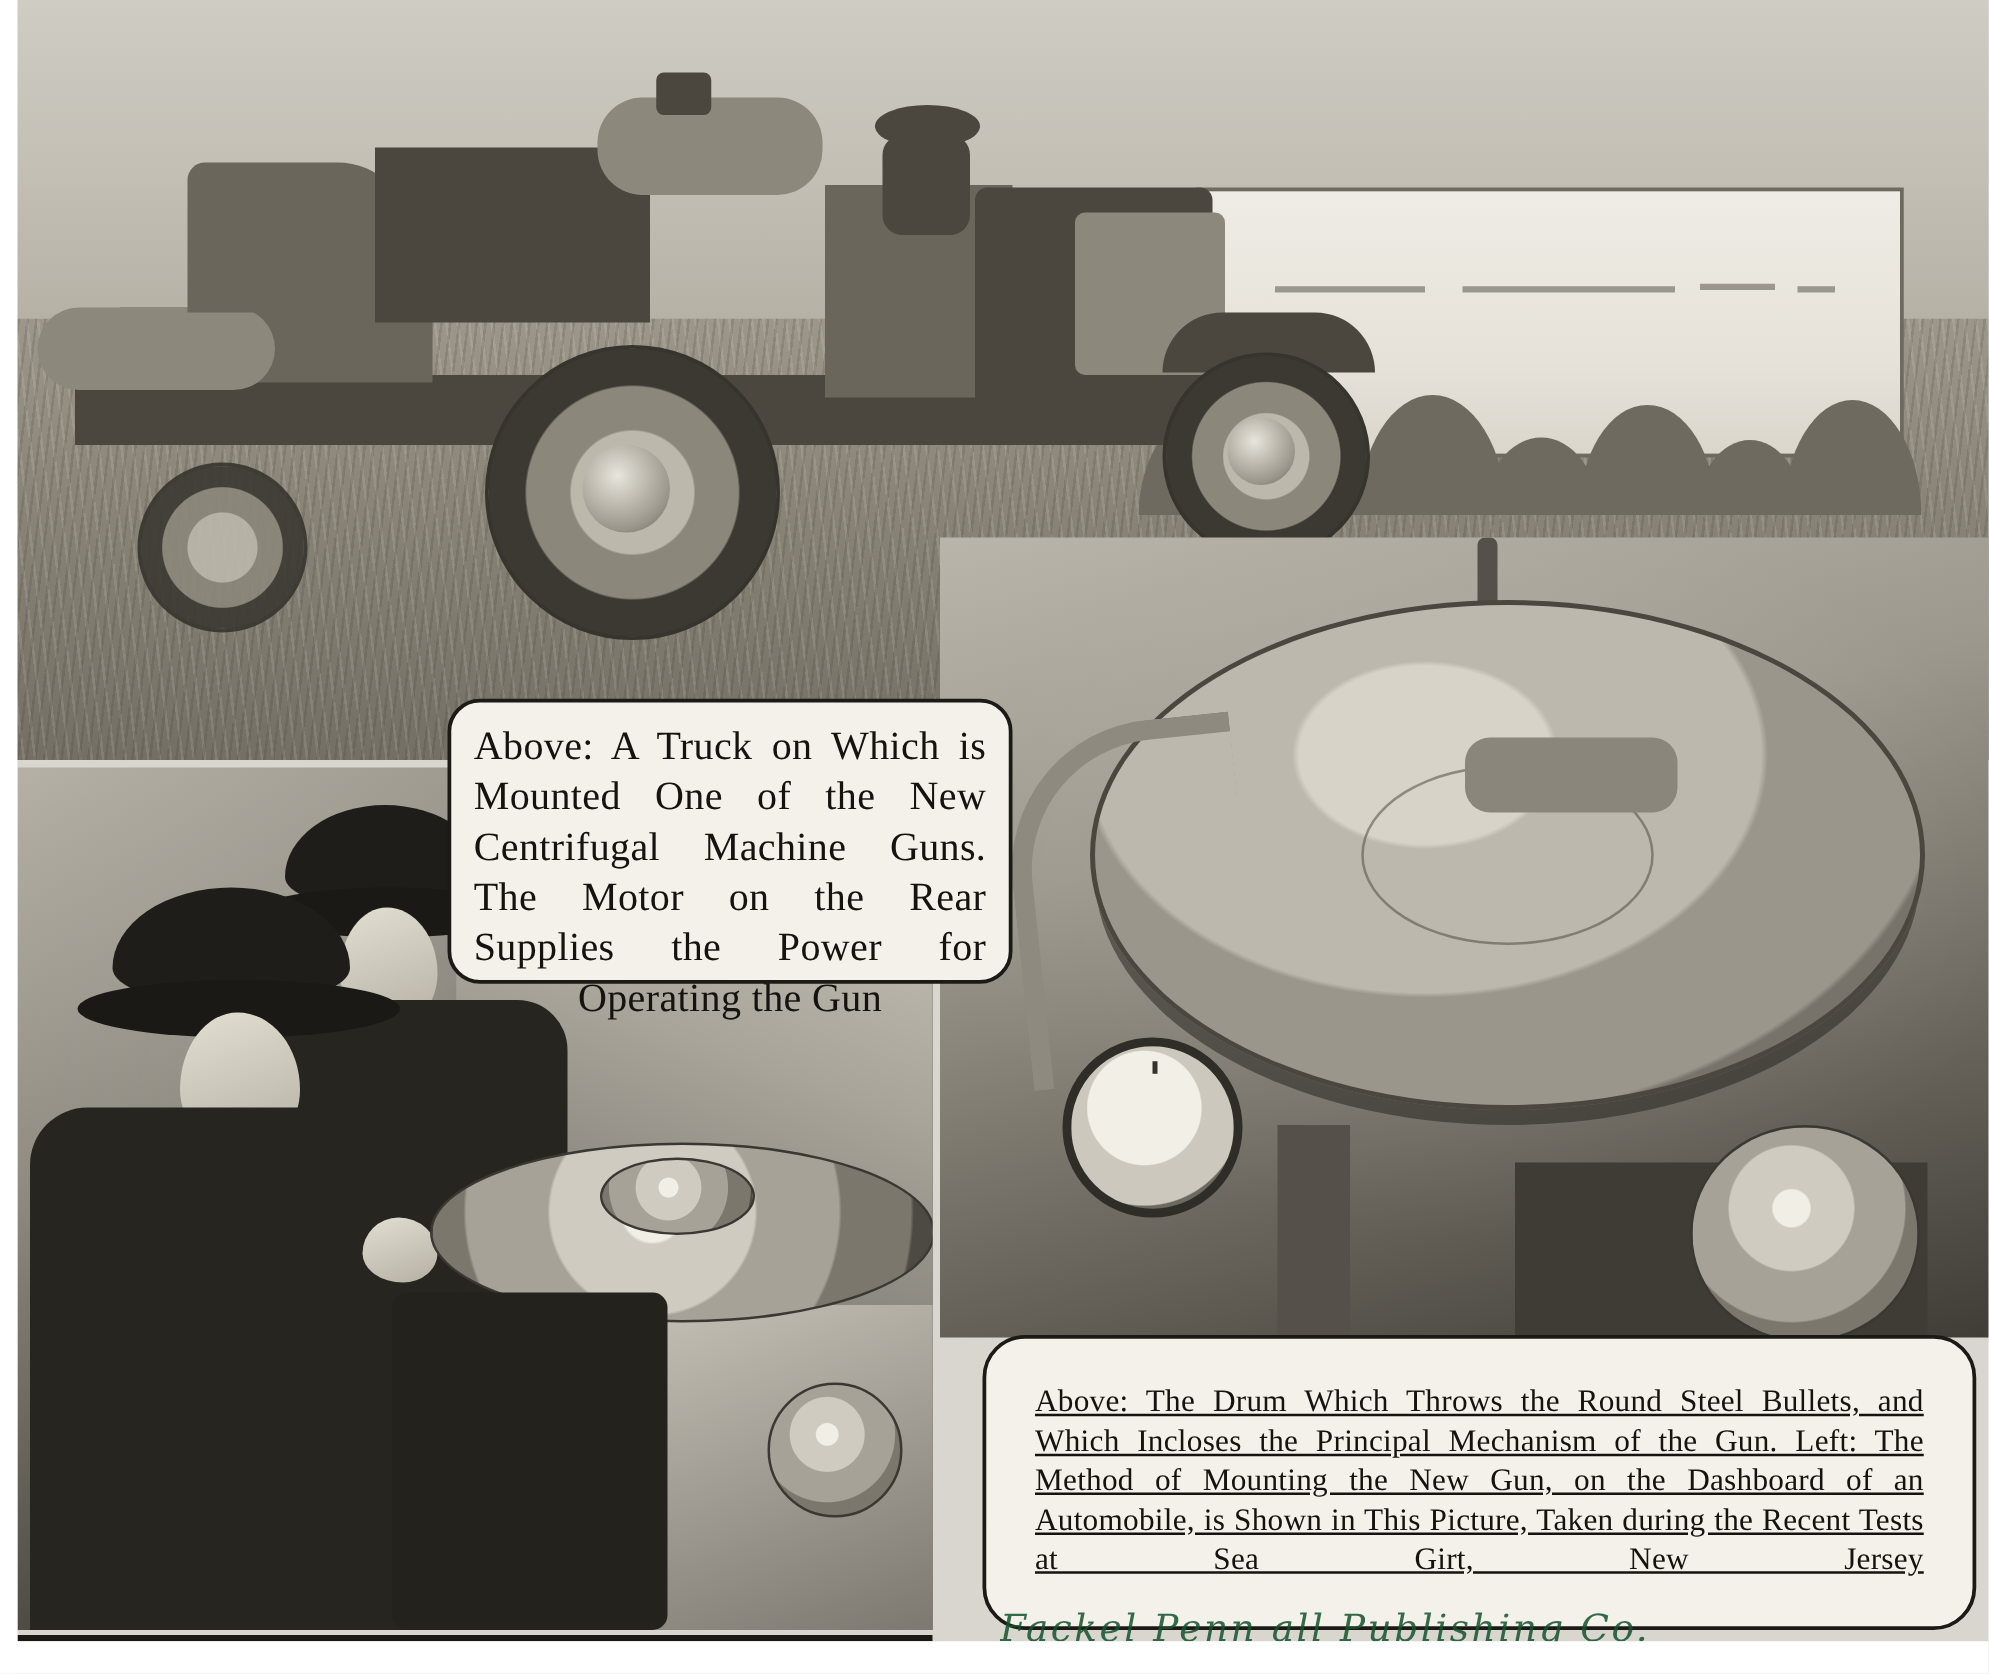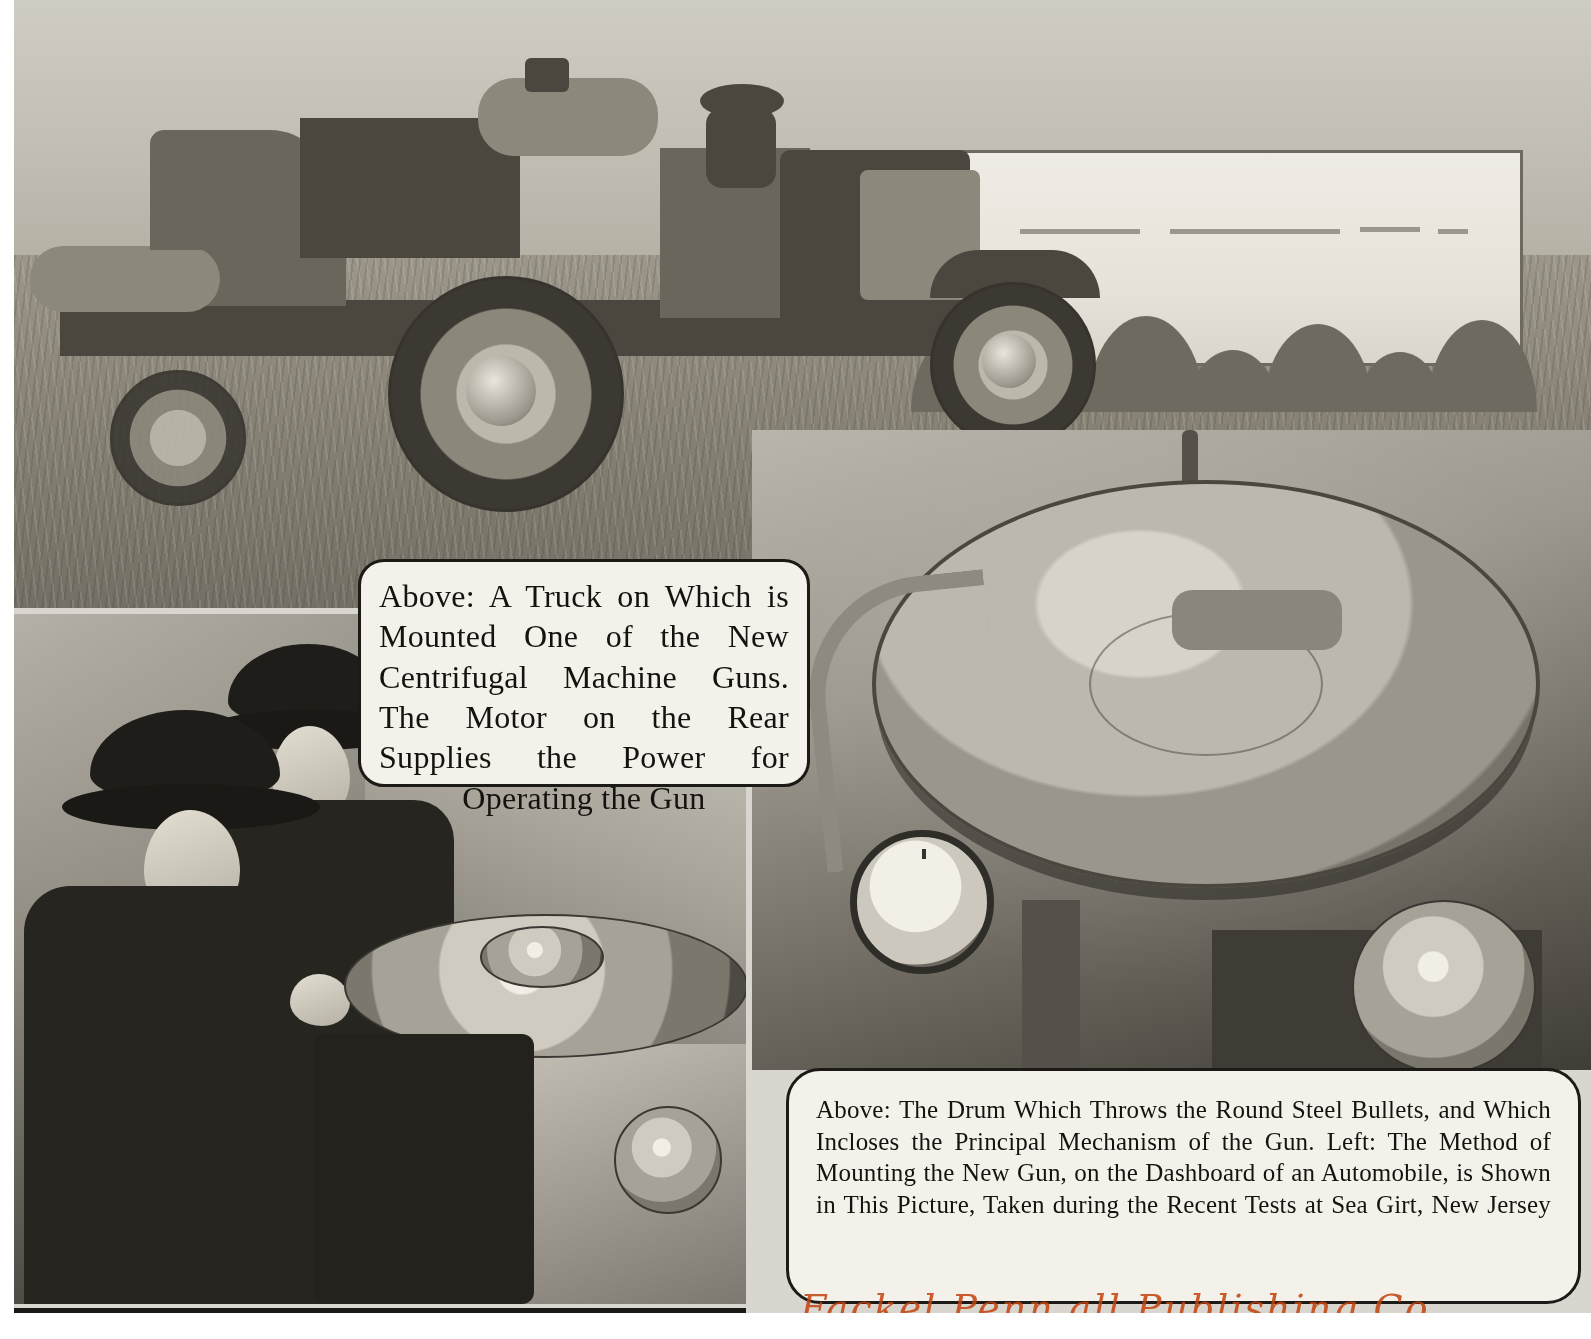--- a/index.html
+++ b/index.html
@@ -160,43 +160,44 @@
     text-align: justify;
     text-align-last: center;
     letter-spacing: 0.3px;
   }
   #caption-bottom {
     left: 786px; top: 1068px; width: 795px; height: 236px;
     border-radius: 34px 34px 34px 34px;
     padding: 18px 22px 10px 22px;
   }
   #caption-bottom p {
-    margin: 5px;
+    margin: 17px;
     font-size: 25px;
     line-height: 1.26;
     text-align: justify;
     text-align-last: justify;
     letter-spacing: 0.2px;
+    text-decoration: underline;
   }
 
   
   #bottom-rule {
     position: absolute; left: 14px; top: 1308px; width: 732px; height: 5px;
     background: #1b1915;
   }
   #bottom-white {
     position: absolute; left: 0; top: 1313px; width: 1591px; height: 26px;
     background: #ffffff;
   }
   #signature {
     position: absolute; left: 800px; top: 1286px; width: 760px; height: 52px;
-    color: #c2410c;
+    color: #14532d;
     font-family: "DejaVu Serif", serif;
     font-style: italic;
-    font-size: 38px;
+    font-size: 30px;
     letter-spacing: 2px;
     white-space: nowrap;
     overflow: hidden;
     opacity: 0.85;
   }
   #page-edge-left {
     position: absolute; left: 0; top: 0; width: 14px; height: 1339px;
     background: #ffffff;
   }
 </style>

